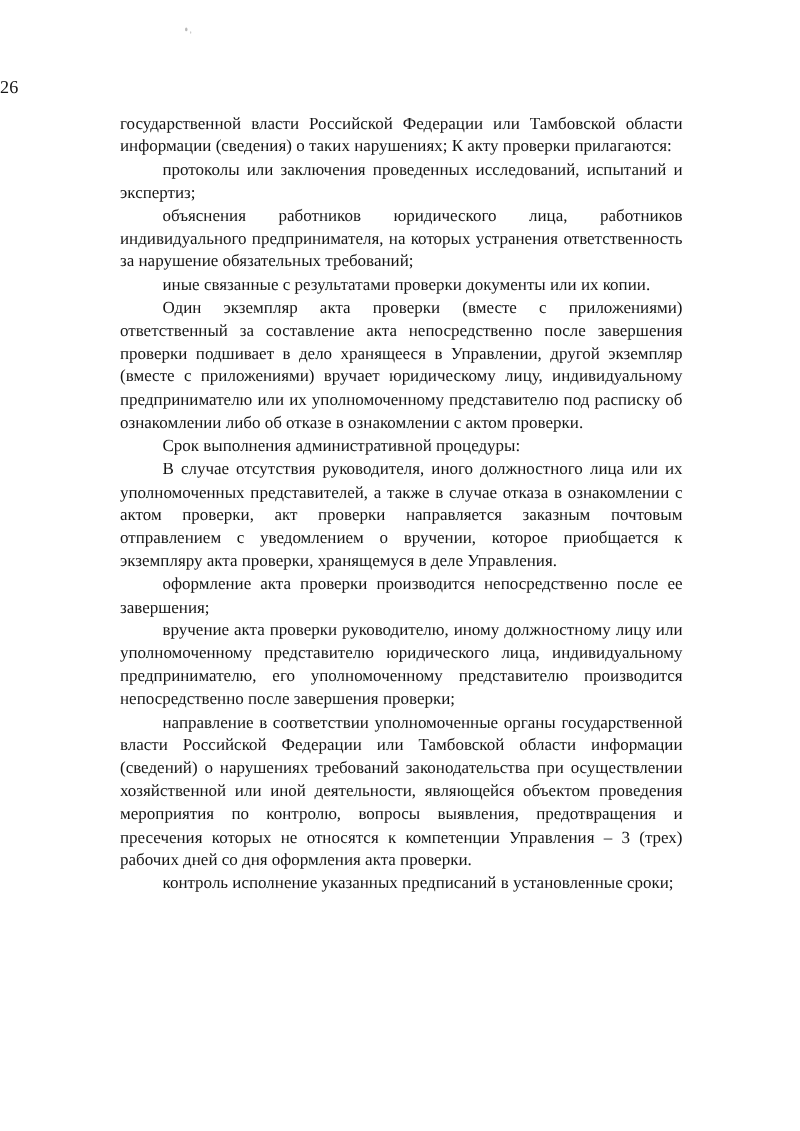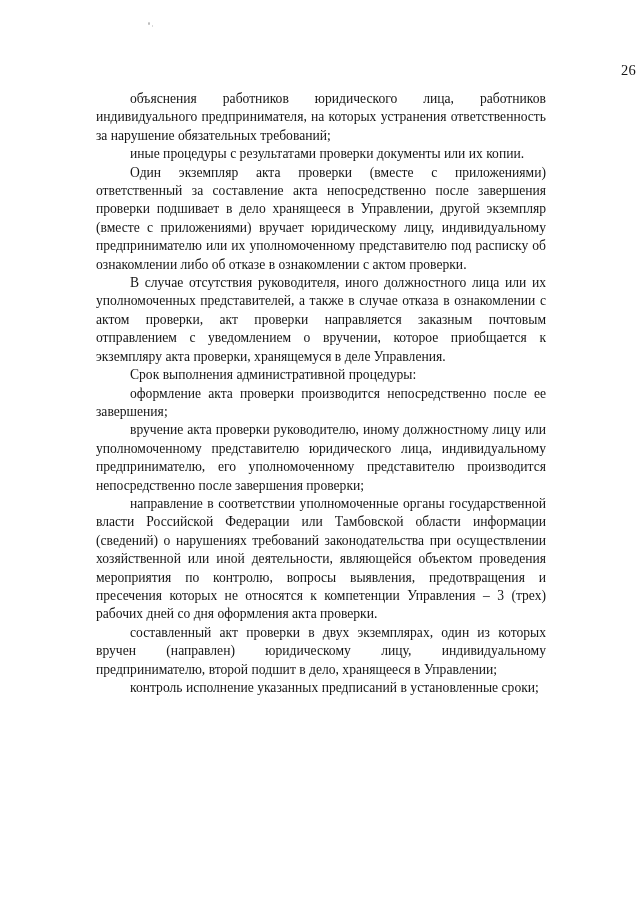--- a/index.html
+++ b/index.html
@@ -25,21 +25,21 @@
     background: #b9b9b9;
     border-radius: 50%;
   }
   .speck-a { left: 148px; top: 22px; width: 2px; height: 3px; }
   .speck-b { left: 152px; top: 25px; width: 1px; height: 2px; background:#cccccc; }
   .page-number {
     position: absolute;
     top: 62px;
     left: 0;
     width: 636px;
-    text-align: right;
+    text-align: left;
     font-size: 14.5px;
     letter-spacing: 0.2px;
   }
   .body-text {
     position: absolute;
     top: 90px;
     left: 96px;
     width: 450px;
     font-size: 13.6px;
     line-height: 18.4px;
@@ -63,25 +63,26 @@
 <body>
 
 <div class="page">
 
   <div class="scan-speck speck-a"></div>
   <div class="scan-speck speck-b"></div>
 
   <div class="page-number">26</div>
 
   <div class="body-text">
+    <p class="para no-indent">государственной власти Российской Федерации или Тамбовской области информации (сведения) о таких нарушениях; К акту проверки прилагаются:</p>
+    <p class="para">протоколы или заключения проведенных исследований, испытаний и экспертиз;</p>
     <p class="para">объяснения работников юридического лица, работников индивидуального предпринимателя, на которых устранения ответственность за нарушение обязательных требований;</p>
-    <p class="para">иные процедуры с результатами проверки документы или их копии.</p>
+    <p class="para">иные связанные с результатами проверки документы или их копии.</p>
     <p class="para">Один экземпляр акта проверки (вместе с приложениями) ответственный за составление акта непосредственно после завершения проверки подшивает в дело хранящееся в Управлении, другой экземпляр (вместе с приложениями) вручает юридическому лицу, индивидуальному предпринимателю или их уполномоченному представителю под расписку об ознакомлении либо об отказе в ознакомлении с актом проверки.</p>
+    <p class="para">Срок выполнения административной процедуры:</p>
     <p class="para">В случае отсутствия руководителя, иного должностного лица или их уполномоченных представителей, а также в случае отказа в ознакомлении с актом проверки, акт проверки направляется заказным почтовым отправлением с уведомлением о вручении, которое приобщается к экземпляру акта проверки, хранящемуся в деле Управления.</p>
-    <p class="para">Срок выполнения административной процедуры:</p>
     <p class="para">оформление акта проверки производится непосредственно после ее завершения;</p>
     <p class="para">вручение акта проверки руководителю, иному должностному лицу или уполномоченному представителю юридического лица, индивидуальному предпринимателю, его уполномоченному представителю производится непосредственно после завершения проверки;</p>
     <p class="para">направление в соответствии уполномоченные органы государственной власти Российской Федерации или Тамбовской области информации (сведений) о нарушениях требований законодательства при осуществлении хозяйственной или иной деятельности, являющейся объектом проведения мероприятия по контролю, вопросы выявления, предотвращения и пресечения которых не относятся к компетенции Управления – 3 (трех) рабочих дней со дня оформления акта проверки.</p>
-    <p class="para">составленный акт проверки в двух экземплярах, один из которых вручен (направлен) юридическому лицу, индивидуальному предпринимателю, второй подшит в дело, хранящееся в Управлении;</p>
     <p class="para">контроль исполнение указанных предписаний в установленные сроки;</p>
   </div>
 
 </div>
 
 </body></html>

